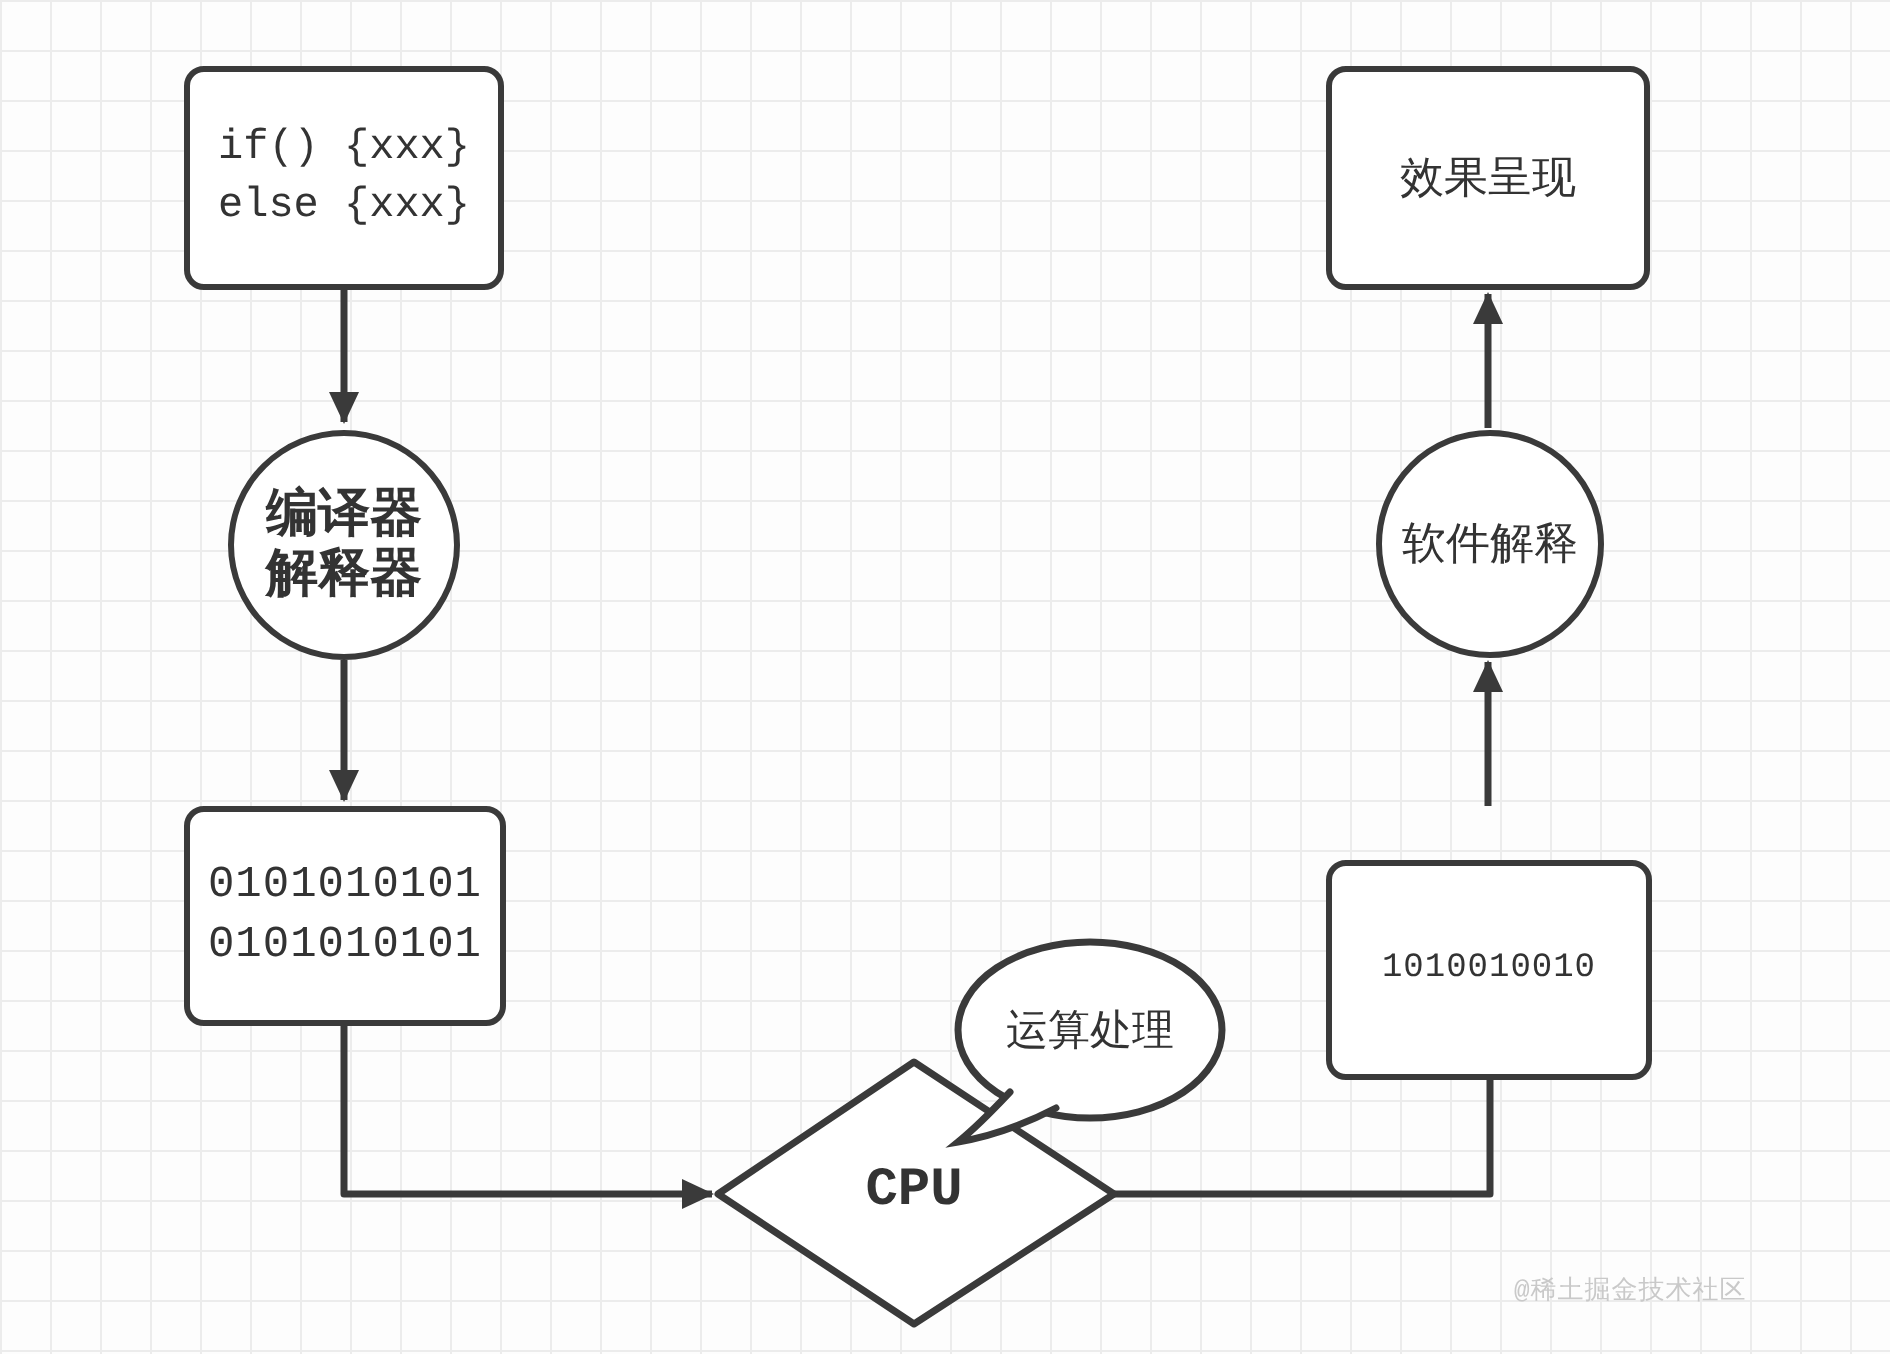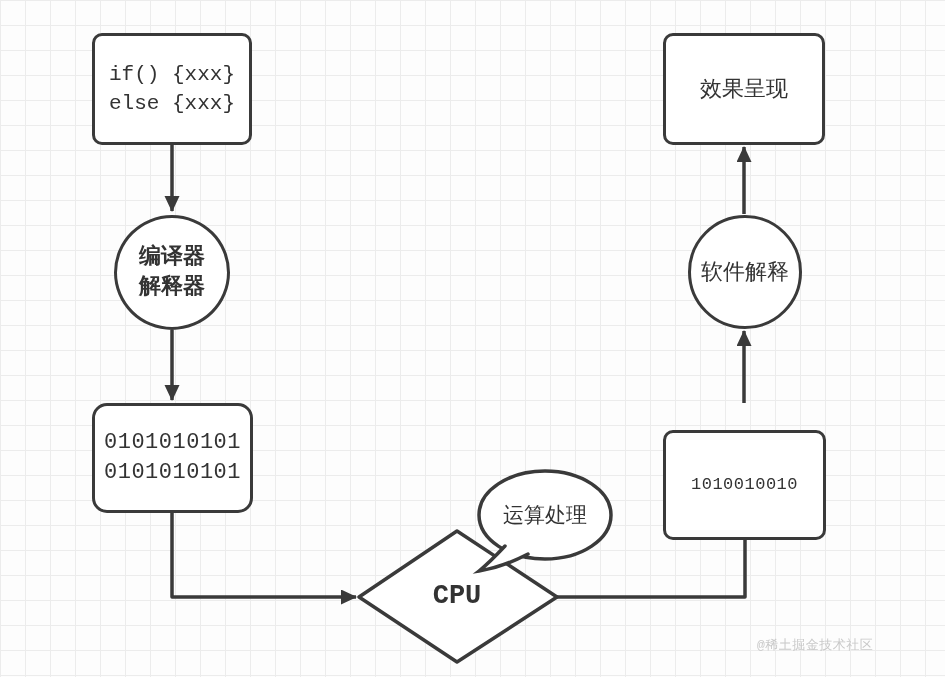--- a/index.html
+++ b/index.html
@@ -33,22 +33,22 @@
     flex-direction: column;
     align-items: center;
     justify-content: center;
     color: #333333;
     text-align: center;
   }
   .rect-node { border-radius: 10px; }
   .circle-node { border-radius: 50%; }
 
   .code-box    { left: 92px;  top: 33px;  width: 160px; height: 112px; font-size: 21px; line-height: 29px; }
-  .compiler-circle { left: 114px; top: 215px; width: 116px; height: 115px; font-size: 22px; line-height: 30px; font-weight: bold; }
-  .binary-left  { left: 92px;  top: 403px; width: 161px; height: 110px; font-size: 22px; line-height: 30px; letter-spacing: 0.5px; border-radius: 15px; }
+  .compiler-circle { left: 114px; top: 215px; width: 116px; height: 115px; font-size: 26px; line-height: 30px; font-weight: bold; }
+  .binary-left  { left: 92px;  top: 403px; width: 161px; height: 110px; font-size: 22px; line-height: 30px; letter-spacing: 0.5px; }
   .binary-right { left: 663px; top: 403px; width: 163px; height: 110px; font-size: 17px; line-height: 30px; letter-spacing: 0.5px; margin-top: 27px; }
   .software-circle { left: 688px; top: 215px; width: 114px; height: 114px; font-size: 22px; }
   .result-box  { left: 663px; top: 33px;  width: 162px; height: 112px; font-size: 22px; }
 
   .float-label {
     position: absolute;
     display: flex;
     align-items: center;
     justify-content: center;
     color: #333333;

